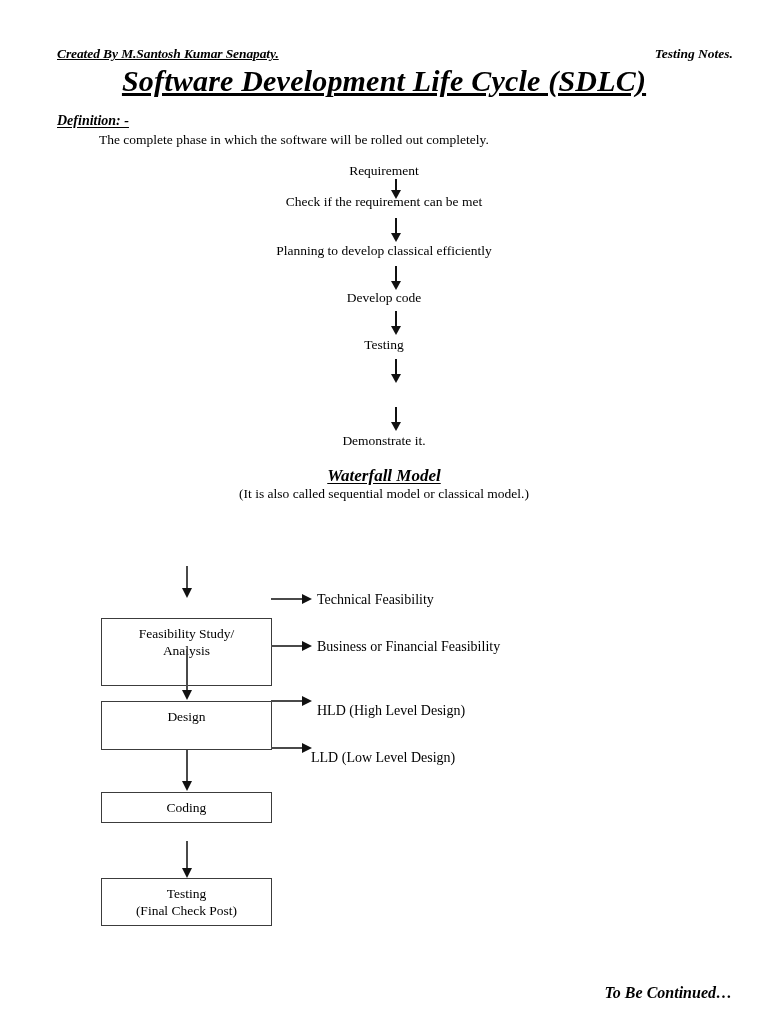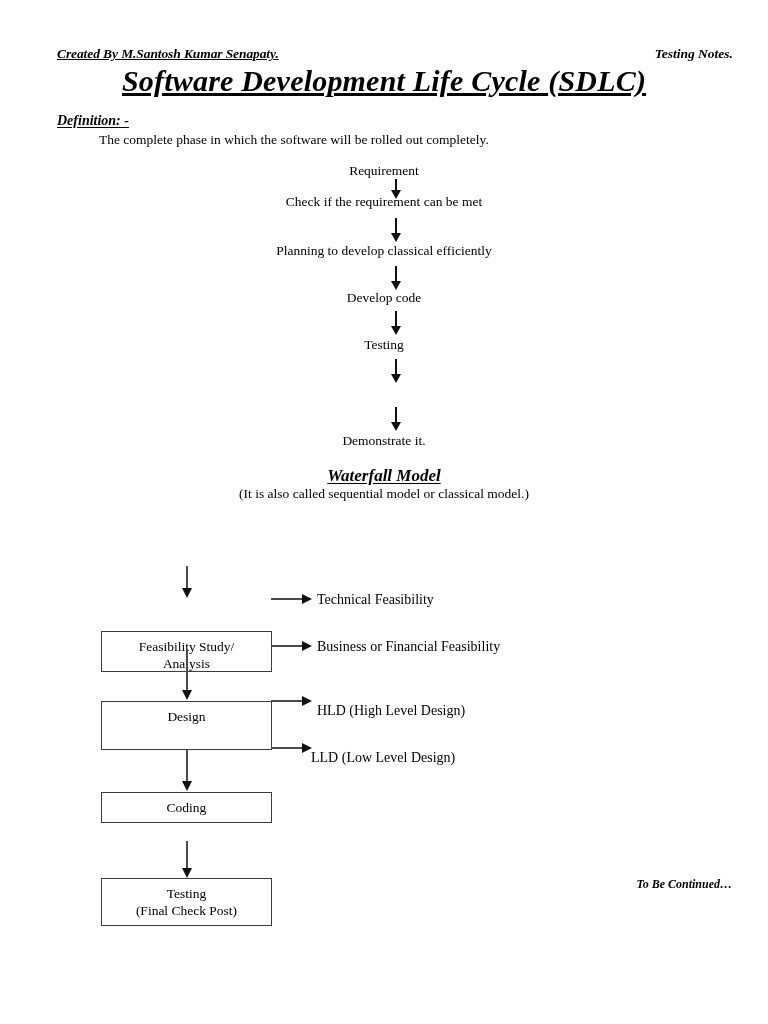--- a/index.html
+++ b/index.html
@@ -215,22 +215,22 @@
   }
   .branch-label {
     position: absolute;
     font-size: 14px;
     white-space: nowrap;
   }
 
   .footer-note {
     position: absolute;
     right: 36px;
-    top: 877px;
-    font-size: 12px;
+    top: 984px;
+    font-size: 16px;
     font-weight: bold;
     font-style: italic;
     white-space: nowrap;
   }
 </style>
 </head>
 <body>
 
 <div class="page">
 
@@ -289,21 +289,21 @@
   </div>
   <div class="wf-sub">(It is also called sequential model or classical model.)</div>
 
   <div class="wf">
 
     <div class="wf-conn" style="top:566px;height:33px">
       <div class="stem" style="height:24px"></div>
       <div class="head" style="top:22px"></div>
     </div>
 
-    <div class="wf-box" style="top:631px;height:41px">
+    <div class="wf-box" style="top:618px;height:68px">
       <span class="ln">Feasibility Study/</span>
       <span class="ln">Analysis</span>
     </div>
 
     <div class="branch" style="left:271px;top:594px;width:42px">
       <div class="stem" style="width:32px"></div>
       <div class="head" style="left:31px"></div>
     </div>
     <div class="branch-label" style="left:317px;top:592px">Technical Feasibility</div>
 

